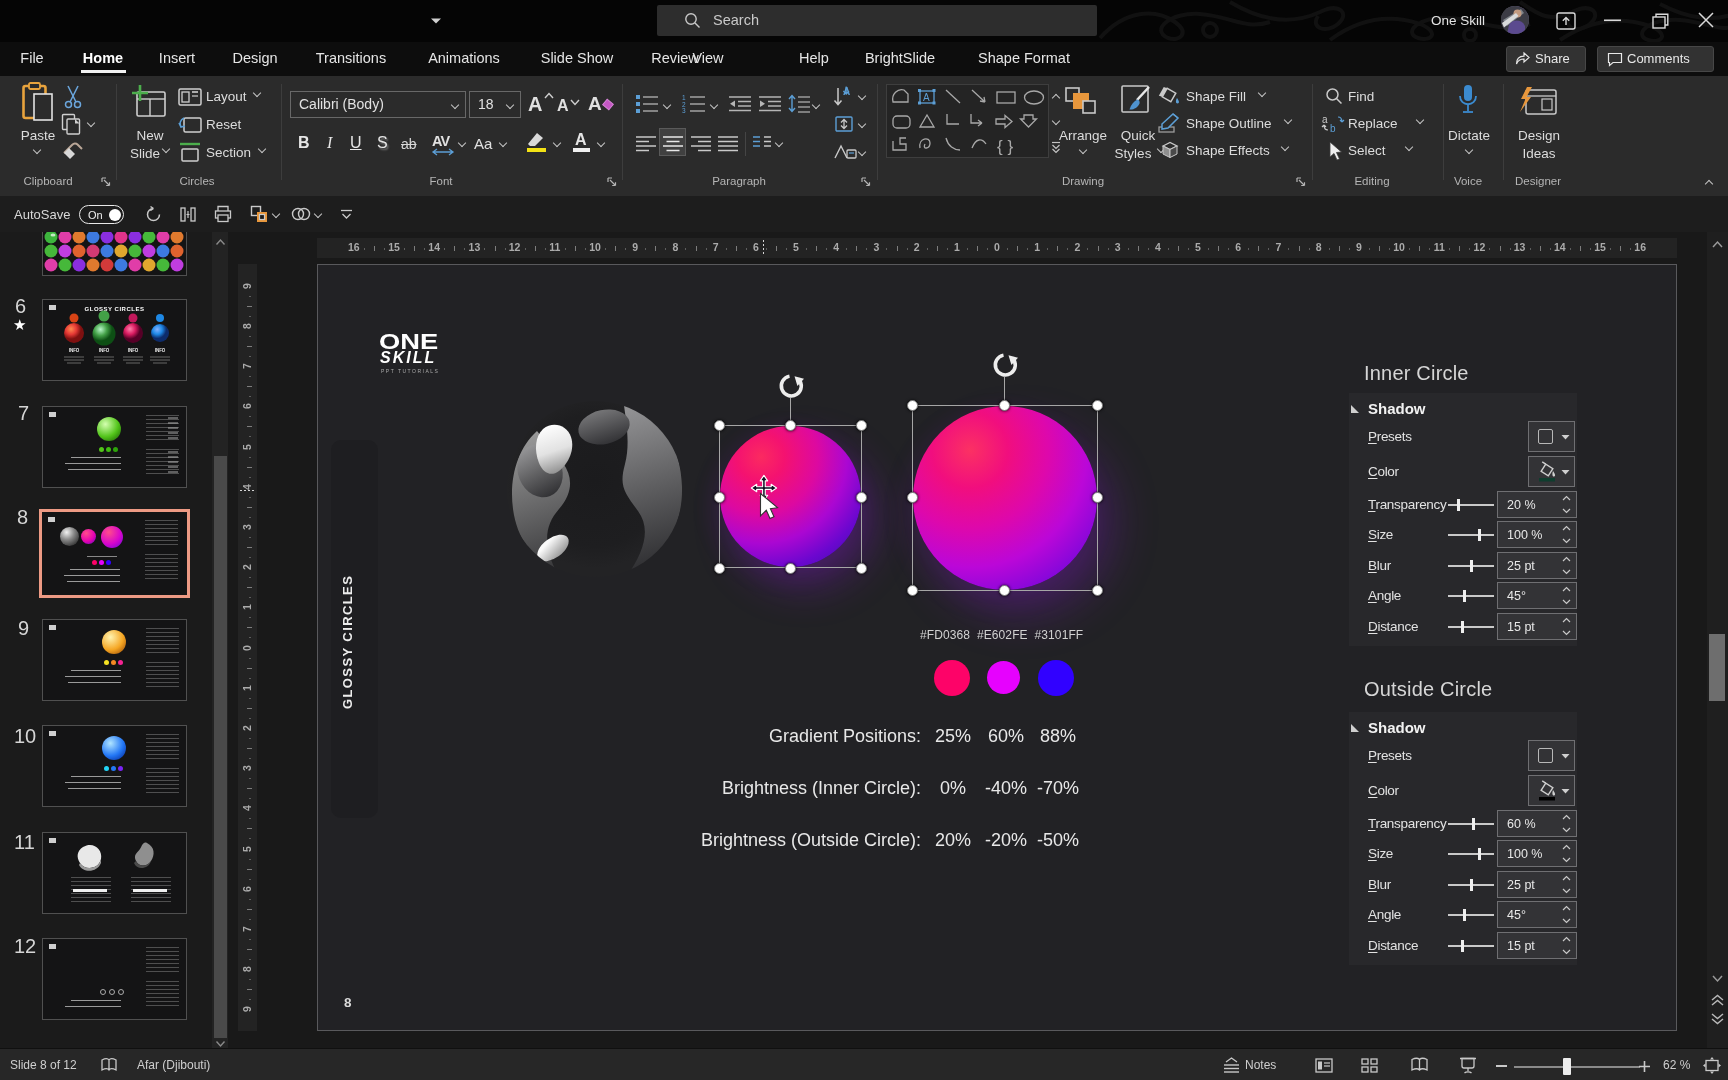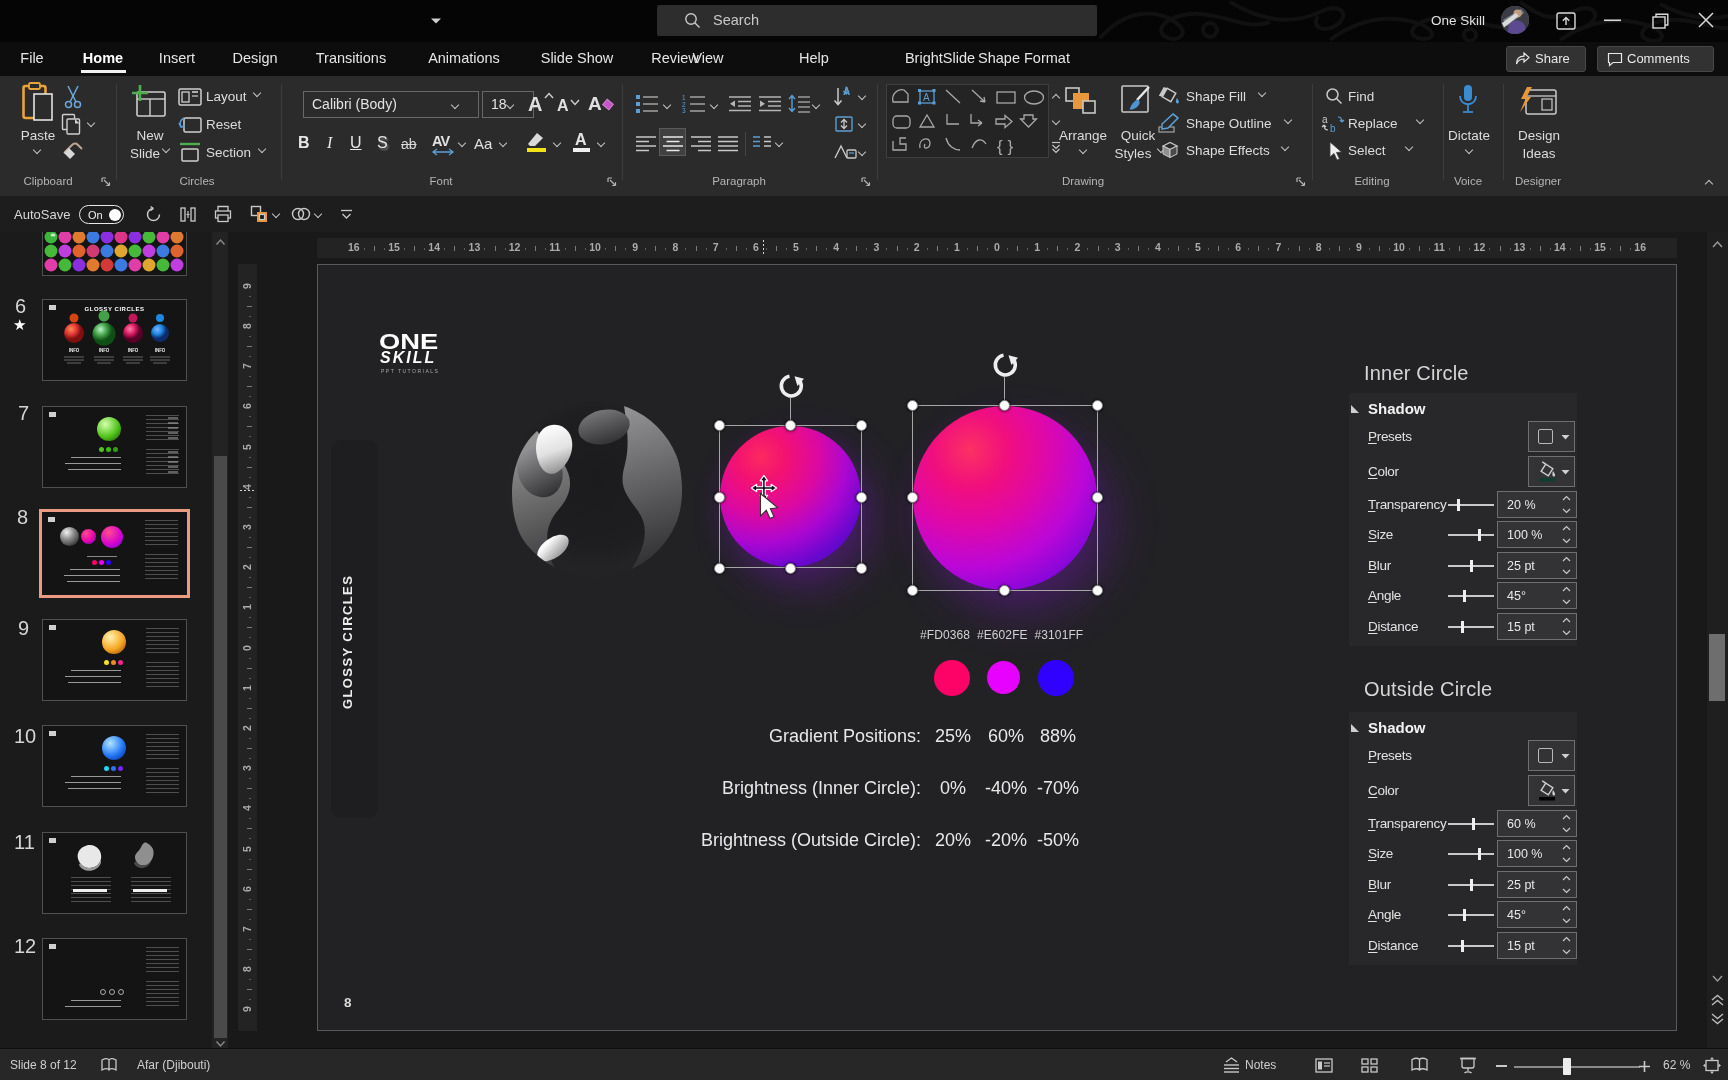--- a/index.html
+++ b/index.html
@@ -30,21 +30,21 @@
 .tab { position:absolute; top:0; height:34px; line-height:32px; color:#e5e5e5; font-size:14.5px; transform:translateX(-50%); }
 #hometab { font-weight:700; color:#fff; }
 #homeunderline { position:absolute; left:81px; top:28px; width:45px; height:3px; background:#f2f2f2; }
 .topbtn { position:absolute; top:4px; height:26px; background:#323232; border:1px solid #474747; border-radius:3px;
   color:#e8e8e8; font-size:13px; line-height:24px; }
 
 
 #ribbon { position:absolute; left:0; top:76px; width:1728px; height:120px; background:#2b2b2b; }
 .rsep { position:absolute; top:84px; width:1px; height:96px; background:#3d3d3d; }
 .glabel { position:absolute; top:175px; height:14px; font-size:11.5px; color:#b5b5b5; transform:translateX(-50%); white-space:nowrap;}
-.combo { position:absolute; background:#2b2b2b; border:1px solid #686868; color:#e2e2e2; font-size:14px;margin-left:13px; }
+.combo { position:absolute; background:#2b2b2b; border:1px solid #686868; color:#e2e2e2; font-size:14px; }
 
 
 #qat { position:absolute; left:0; top:196px; width:1728px; height:36px; background:#1d1d1d; }
 
 
 #main { position:absolute; left:0; top:232px; width:1728px; height:816px; background:#191919; }
 #thumbpanel { position:absolute; left:0; top:0; width:212px; height:816px; background:#1b1b1b; }
 #thumbscroll { position:absolute; left:212px; top:0; width:16px; height:816px; background:#232323; }
 
 
@@ -135,21 +135,21 @@
     <div class="tab" style="left:32px">File</div>
     <div class="tab" id="hometab" style="left:103px">Home</div>
     <div class="tab" style="left:177px">Insert</div>
     <div class="tab" style="left:255px">Design</div>
     <div class="tab" style="left:351px">Transitions</div>
     <div class="tab" style="left:464px">Animations</div>
     <div class="tab" style="left:577px">Slide Show</div>
     <div class="tab" style="left:675px">Review</div>
     <div class="tab" style="left:708px">View</div>
     <div class="tab" style="left:814px">Help</div>
-    <div class="tab" style="left:940px">BrightSlide</div>
+    <div class="tab" style="left:900px">BrightSlide</div>
     <div class="tab" style="left:1024px">Shape Format</div>
     <div id="homeunderline"></div>
     <div class="topbtn" style="left:1506px; width:80px;">
       <svg class="i" style="left:8px;top:5px" width="16" height="15" viewBox="0 0 16 15">
         <path d="M9 1 L14 5.5 L9 10 L9 7 C4 7, 2.5 9.5, 1.5 12 C1.5 7, 4 4.3, 9 4.2 Z" fill="none" stroke="#e8e8e8" stroke-width="1.2"></path>
       </svg><span style="margin-left:28px">Share</span></div>
     <div class="topbtn" style="left:1597px; width:117px;">
       <svg class="i" style="left:9px;top:5px" width="16" height="15" viewBox="0 0 16 15">
         <path d="M1.5 1.5 H14.5 V10.5 H6 L2.5 13.5 V10.5 H1.5 Z" fill="none" stroke="#e8e8e8" stroke-width="1.2"></path>
       </svg><span style="margin-left:29px">Comments</span></div>

